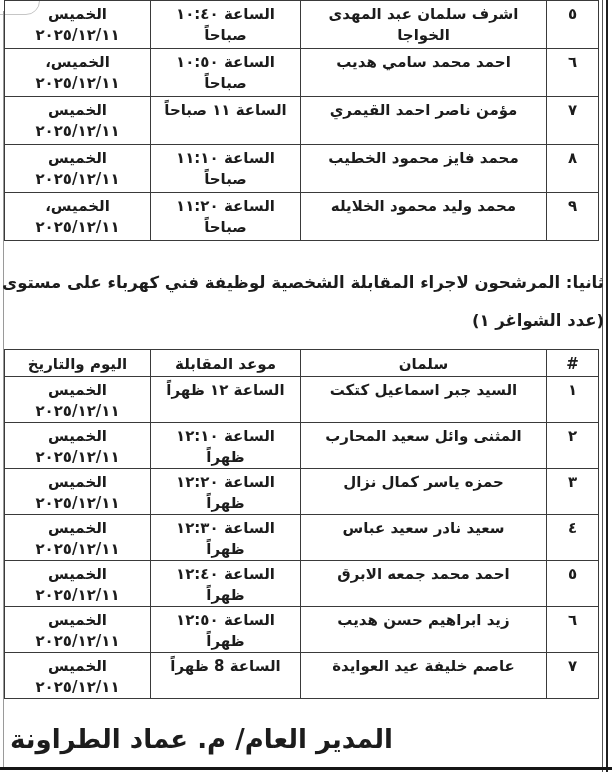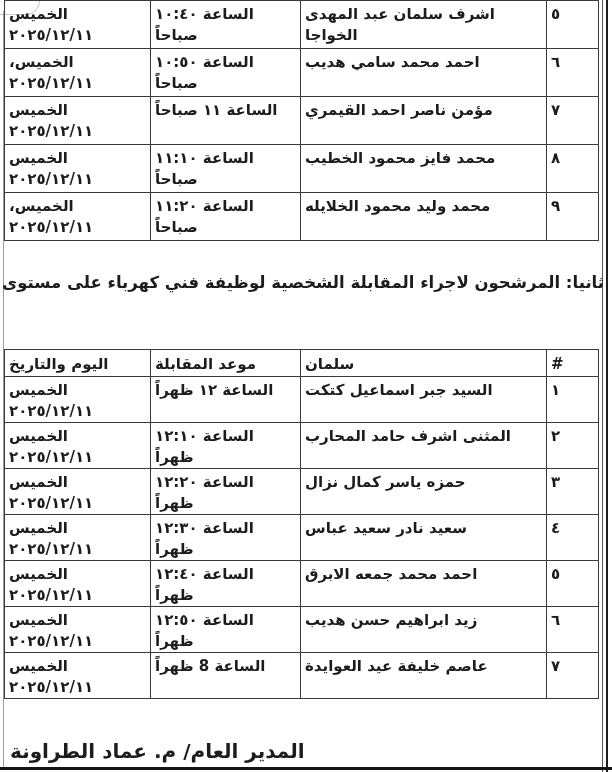--- a/index.html
+++ b/index.html
@@ -36,21 +36,21 @@
     width: 594px;
     border-collapse: collapse;
     table-layout: fixed;
     direction: rtl;
   }
   table.t1 { top: 0; }
   table.t2 { top: 349px; }
   table.sched td, table.sched th {
     border: 1px solid #3a3a3a;
     vertical-align: top;
-    text-align: left;
+    text-align: center;
     font-size: 15px;
     font-weight: bold;
     padding: 3px 4px 0 4px;
     line-height: 21px;
     overflow: hidden;
   }
   table.t1 td { height: 44px; }   
   table.t2 td { height: 41px; }   
   table.t2 th { height: 23px; padding-top: 2px; line-height: 24px; }
   col.c-num  { width: 52px; }
@@ -64,22 +64,22 @@
     right: 8px;
     left: 6px;
     text-align: right;
     font-size: 16.5px;
     line-height: 38px;
     white-space: nowrap;
   }
   .signature {
     position: absolute;
     left: 10px;
-    bottom: 9px;
-    font-size: 20px;
+    bottom: 18px;
+    font-size: 26px;
     white-space: nowrap;
   }
 </style>
 </head>
 <body>
 
 <div class="page">
 
   <div class="corner-artifact"></div>
   <div class="frame-left"></div>
@@ -153,20 +153,21 @@
         <td>
           <div>الخميس،</div>
           <div>٢٠٢٥/١٢/١١</div>
         </td>
       </tr>
     </tbody>
   </table>
 
   <div class="heading">
     <div>ثانيا: المرشحون لاجراء المقابلة الشخصية لوظيفة فني كهرباء على مستوى اقليم الوسط:</div>
+    <div>(عدد الشواغر ١)</div>
   </div>
 
   <table class="sched t2">
     <colgroup>
         <col class="c-num">
         <col class="c-name">
         <col class="c-time">
         <col class="c-date">
       </colgroup>
     <thead>
@@ -182,21 +183,21 @@
         <td>١</td>
         <td>السيد جبر اسماعيل كتكت</td>
         <td>الساعة ١٢ ظهراً</td>
         <td>
           <div>الخميس</div>
           <div>٢٠٢٥/١٢/١١</div>
         </td>
       </tr>
       <tr>
         <td>٢</td>
-        <td>المثنى اشرف حامد المحارب</td>
+        <td>المثنى وائل سعيد المحارب</td>
         <td>الساعة ١٢:١٠ ظهراً</td>
         <td>
           <div>الخميس</div>
           <div>٢٠٢٥/١٢/١١</div>
         </td>
       </tr>
       <tr>
         <td>٣</td>
         <td>حمزه ياسر كمال نزال</td>
         <td>الساعة ١٢:٢٠ ظهراً</td>

